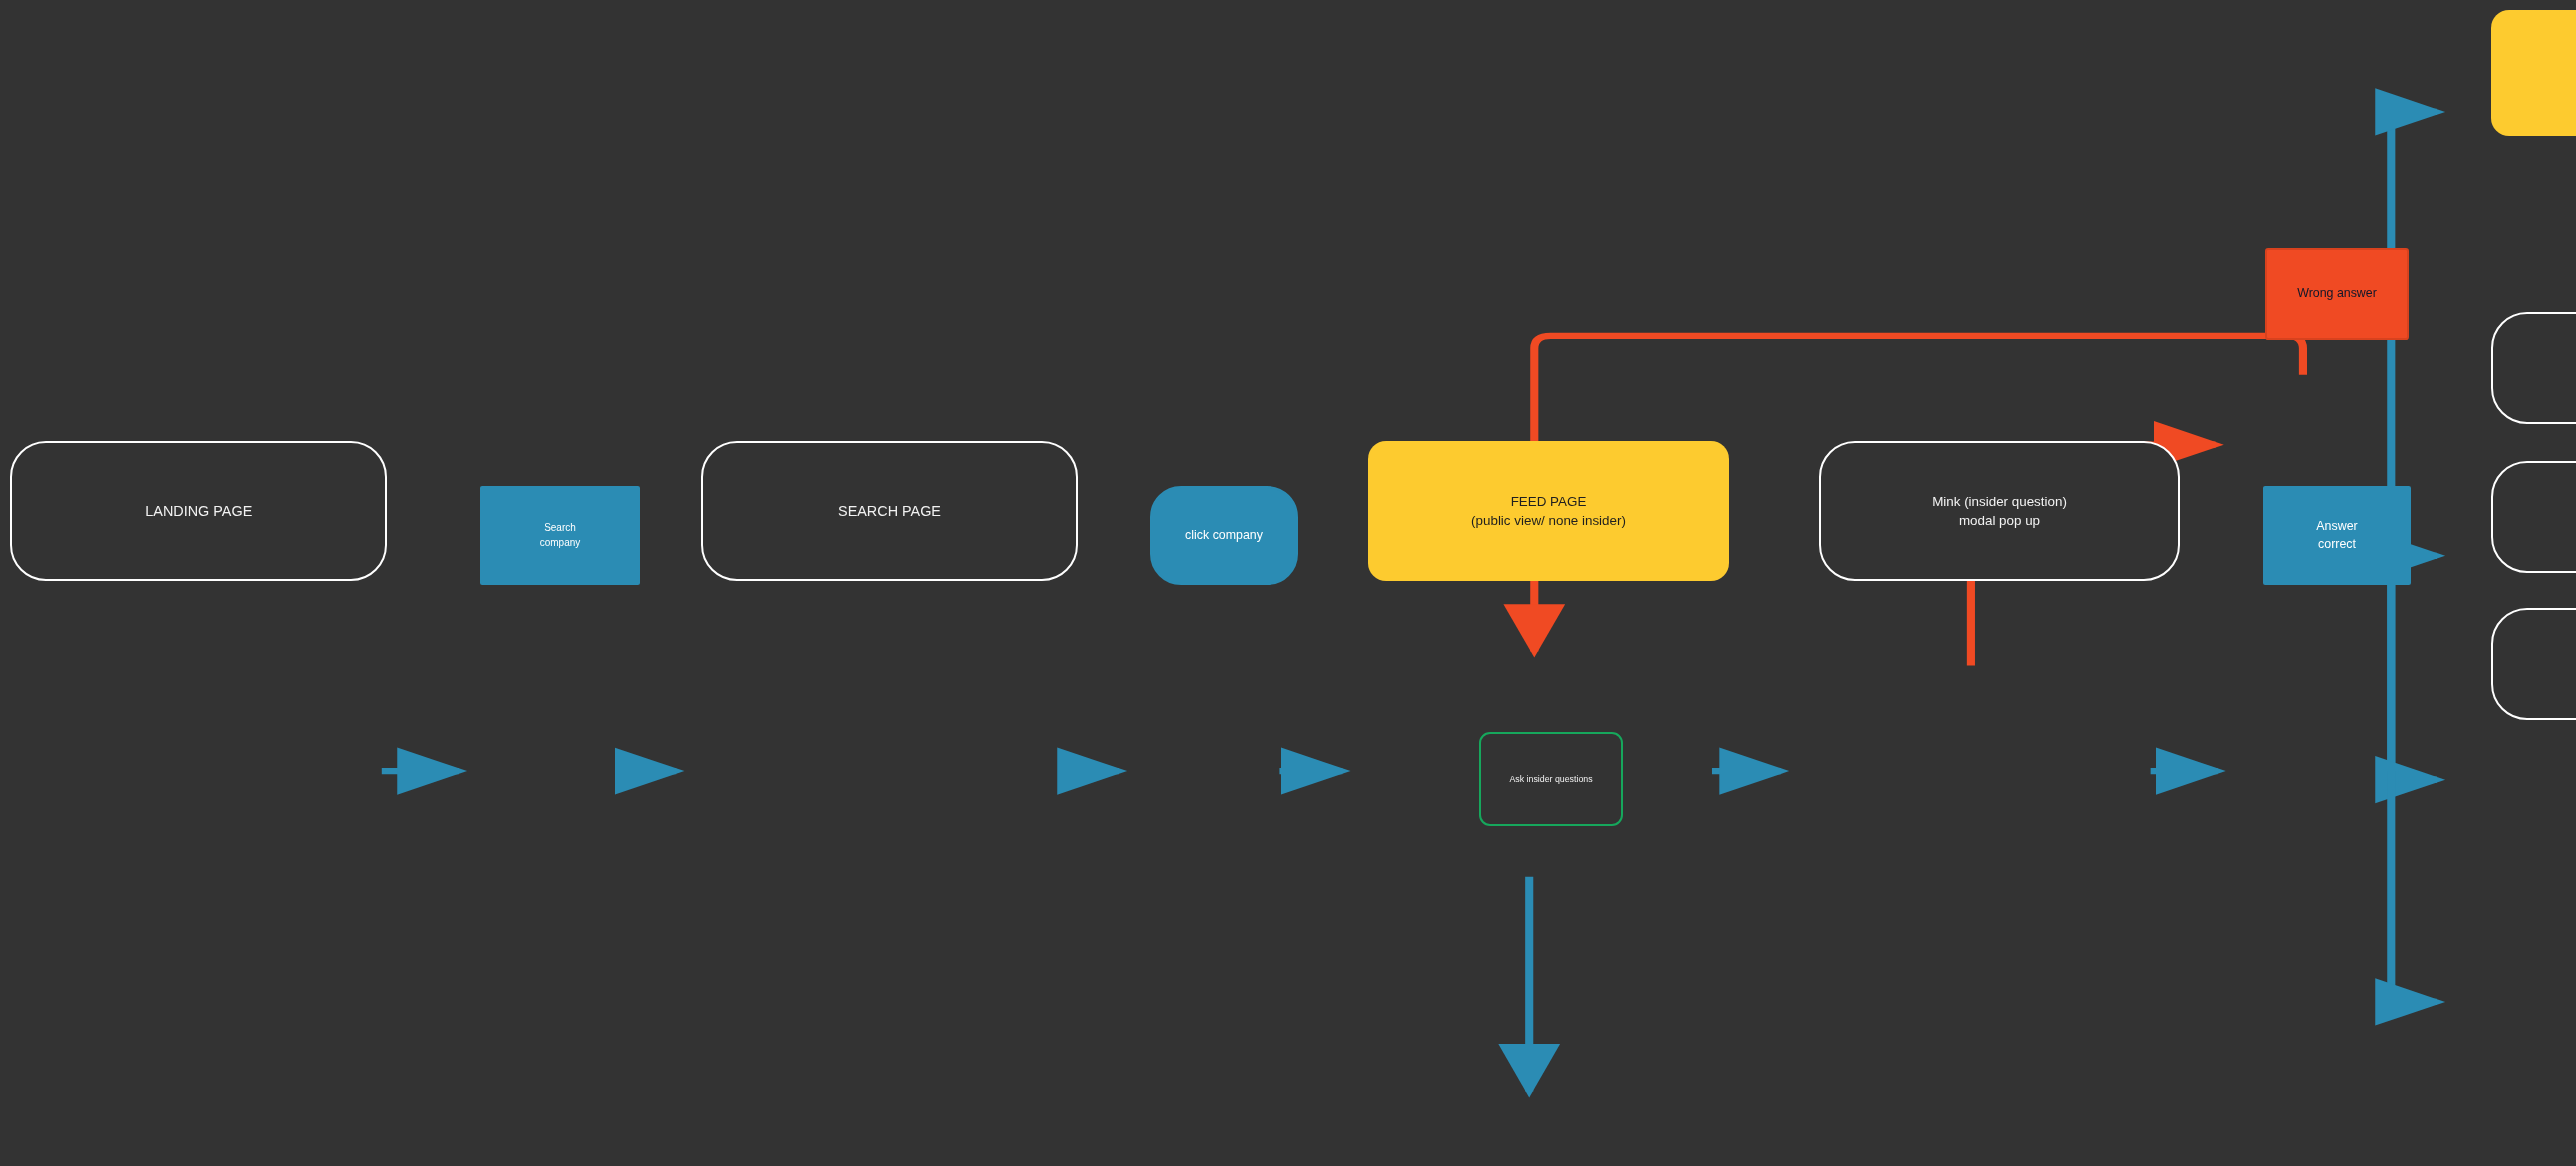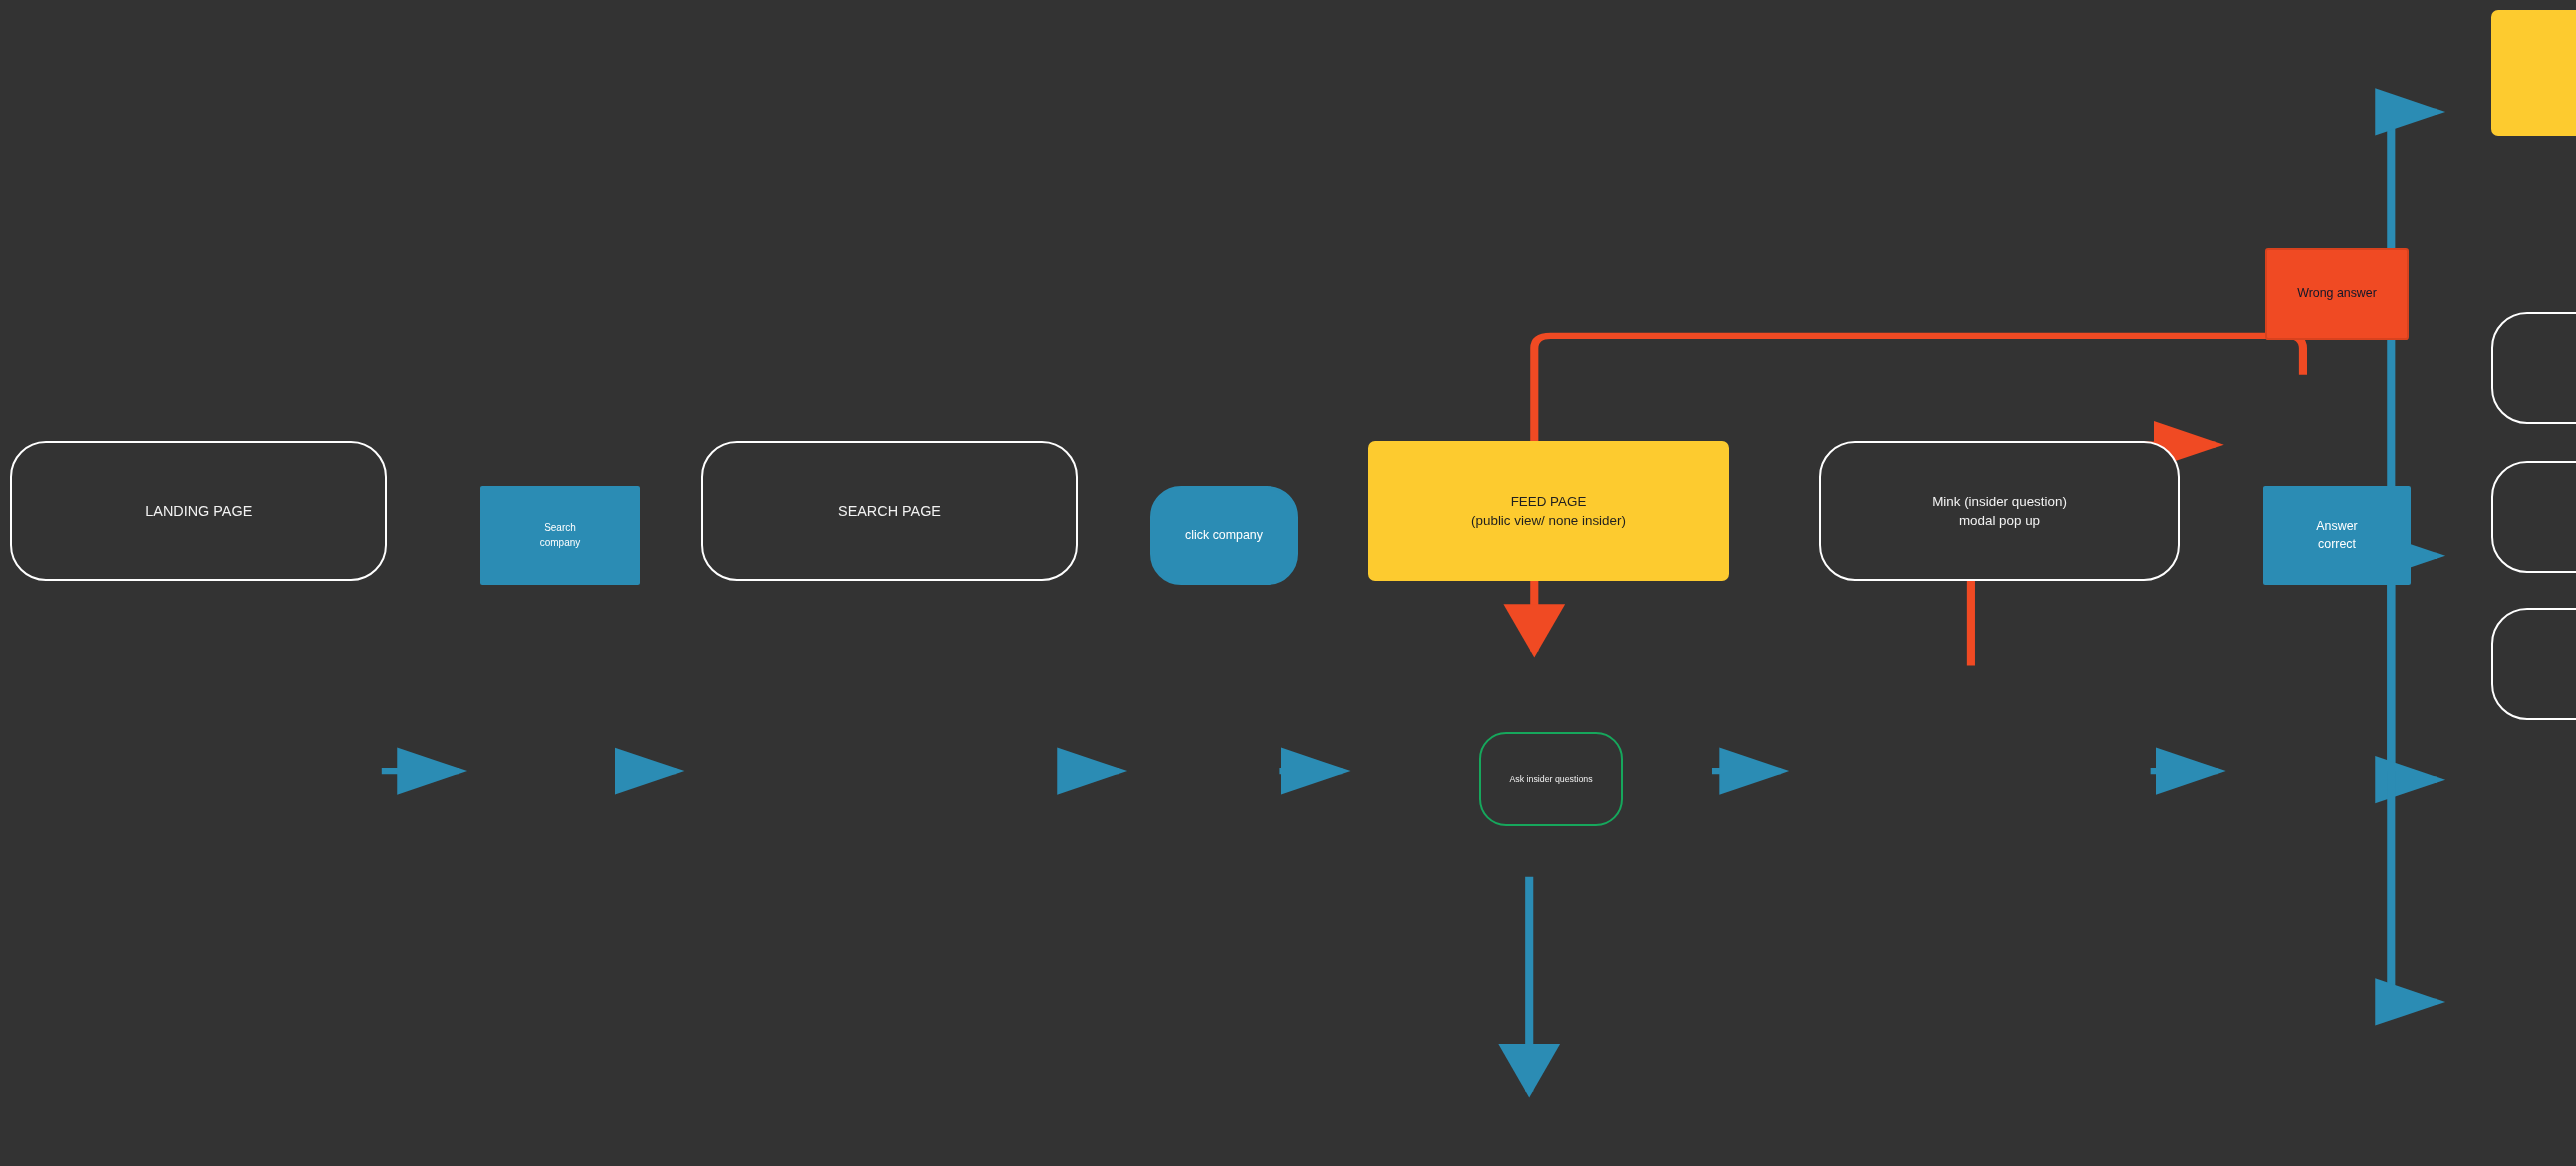--- a/index.html
+++ b/index.html
@@ -43,21 +43,21 @@
     color: #F2F2F2;
   }
   .n-blue {
     background: #2B8CB4;
     border: 2.1px solid #2B8CB4;
     border-radius: 2.1px;
     color: #FFFFFF;
   }
   .n-yellow {
     background: #FDCB2F;
-    border-radius: 7px;
+    border-radius: 18px;
     color: #1F1F1F;
   }
   .n-red {
     background: #F04A23;
     border: 2.1px solid #D8421E;
     border-radius: 3.1px;
     color: #0f172a;
   }
   .n-green {
     background: #333333;
@@ -150,21 +150,21 @@
 
   <div class="node n-blue" style="left:2263px; top:486px; width:148px; height:99px; font-size:12.4px;">
     <span class="lbl">Answer
 correct</span>
   </div>
 
   <div class="node n-red" style="left:2265px; top:248px; width:144px; height:92px; font-size:12.4px;">
     <span class="lbl">Wrong answer</span>
   </div>
 
-  <div class="node n-green" style="left:1479px; top:732px; width:144px; height:94px; font-size:8.8px; border-radius:27px; border-width:2.1px;">
+  <div class="node n-green" style="left:1479px; top:732px; width:144px; height:94px; font-size:8.8px; border-radius:11px; border-width:2.1px;">
     <span class="lbl">Ask insider questions</span>
   </div>
 
   <div class="node n-yellow" style="left:2491px; top:10.3px; width:363px; height:126px; font-size:13.4px;">
     
   </div>
 
   <div class="node n-outline" style="left:2491px; top:312px; width:363px; height:112px; font-size:14px;">
     
   </div>

